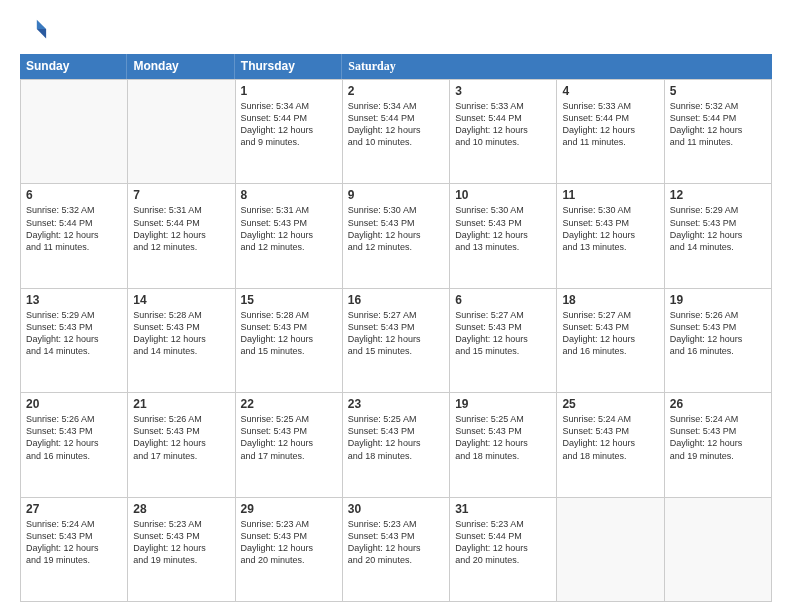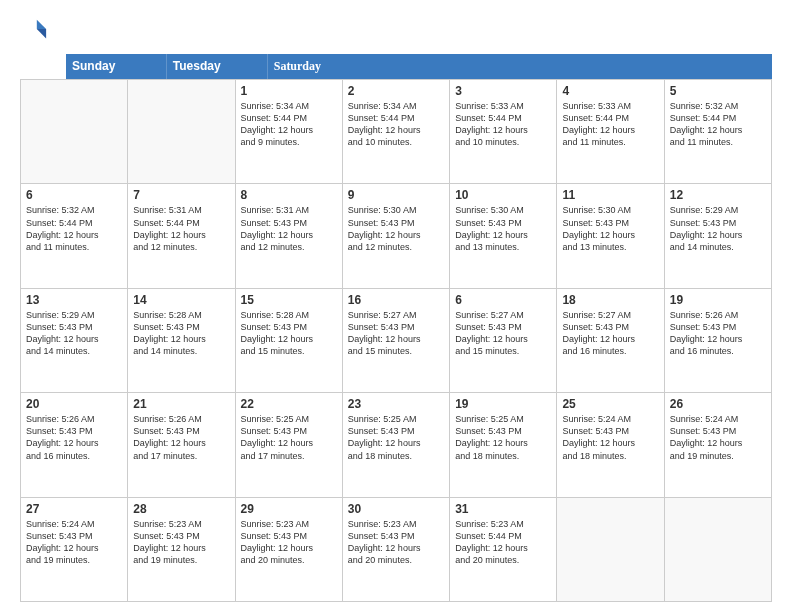--- a/index.html
+++ b/index.html
@@ -57,21 +57,20 @@
     }
     .calendar {
       flex: 1;
       display: flex;
       flex-direction: column;
     }
     .cal-header {
       display: grid;
       grid-template-columns: repeat(7, 1fr);
       background: #3a7abf;
-      margin-left: 46px;
     }
     .cal-header-cell {
       color: #fff;
       font-size: 12px;
       font-weight: bold;
       padding: 5px 6px;
       border-right: 1px solid rgba(255,255,255,0.2);
     }
     .cal-header-cell:last-child { border-right: none; font-family: Liberation Serif, serif; }
     .cal-body {
@@ -129,21 +128,22 @@
     </div>
     <div class="title-block">
       <div class="month-title"></div>
       <div class="location"></div>
     </div>
   </div>
 
   <div class="calendar">
     <div class="cal-header" id="cal-header">
         <div class="cal-header-cell">Sunday</div>
-        <div class="cal-header-cell">Tuesday</div>
+        <div class="cal-header-cell">Monday</div>
+        <div class="cal-header-cell">Thursday</div>
         <div class="cal-header-cell">Saturday</div>
       </div>
     <div class="cal-body" id="cal-body">
         <div class="cal-row">
           <div class="cal-cell empty"></div>
           <div class="cal-cell empty"></div>
           <div class="cal-cell">
             <span class="day-num">1</span>
             <span class="cell-line">Sunrise: 5:34 AM</span>
             <span class="cell-line">Sunset: 5:44 PM</span>

